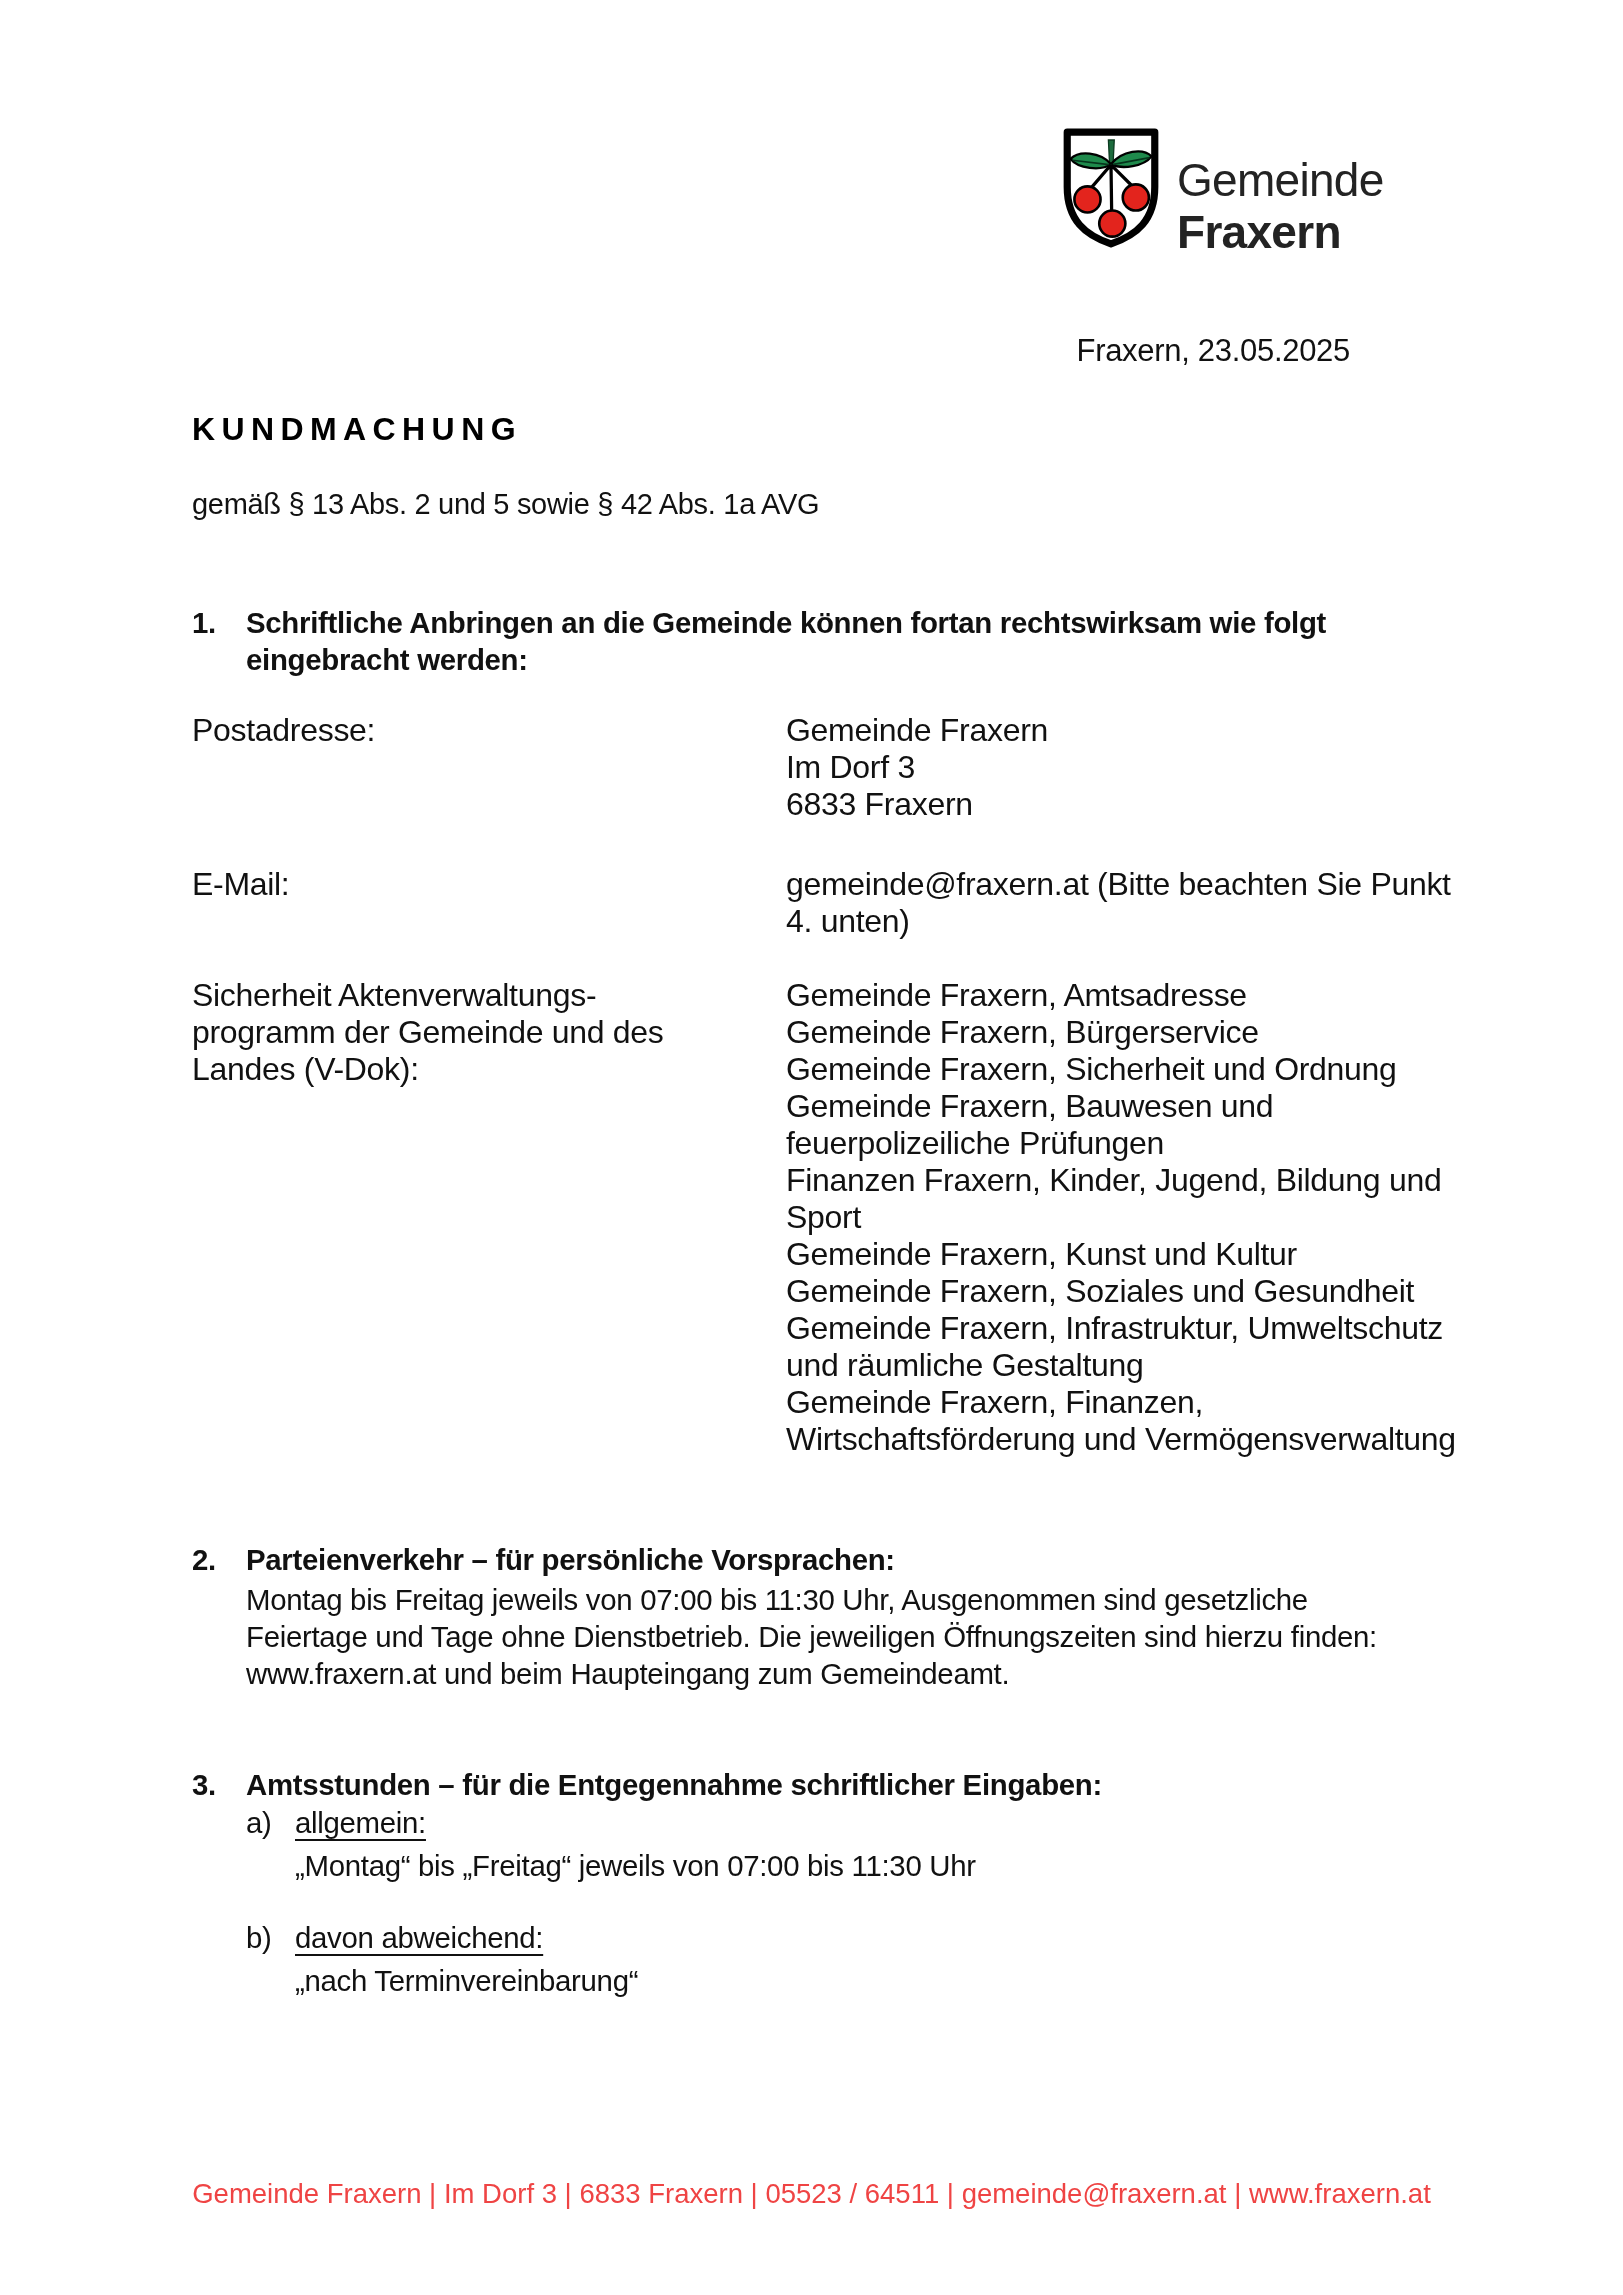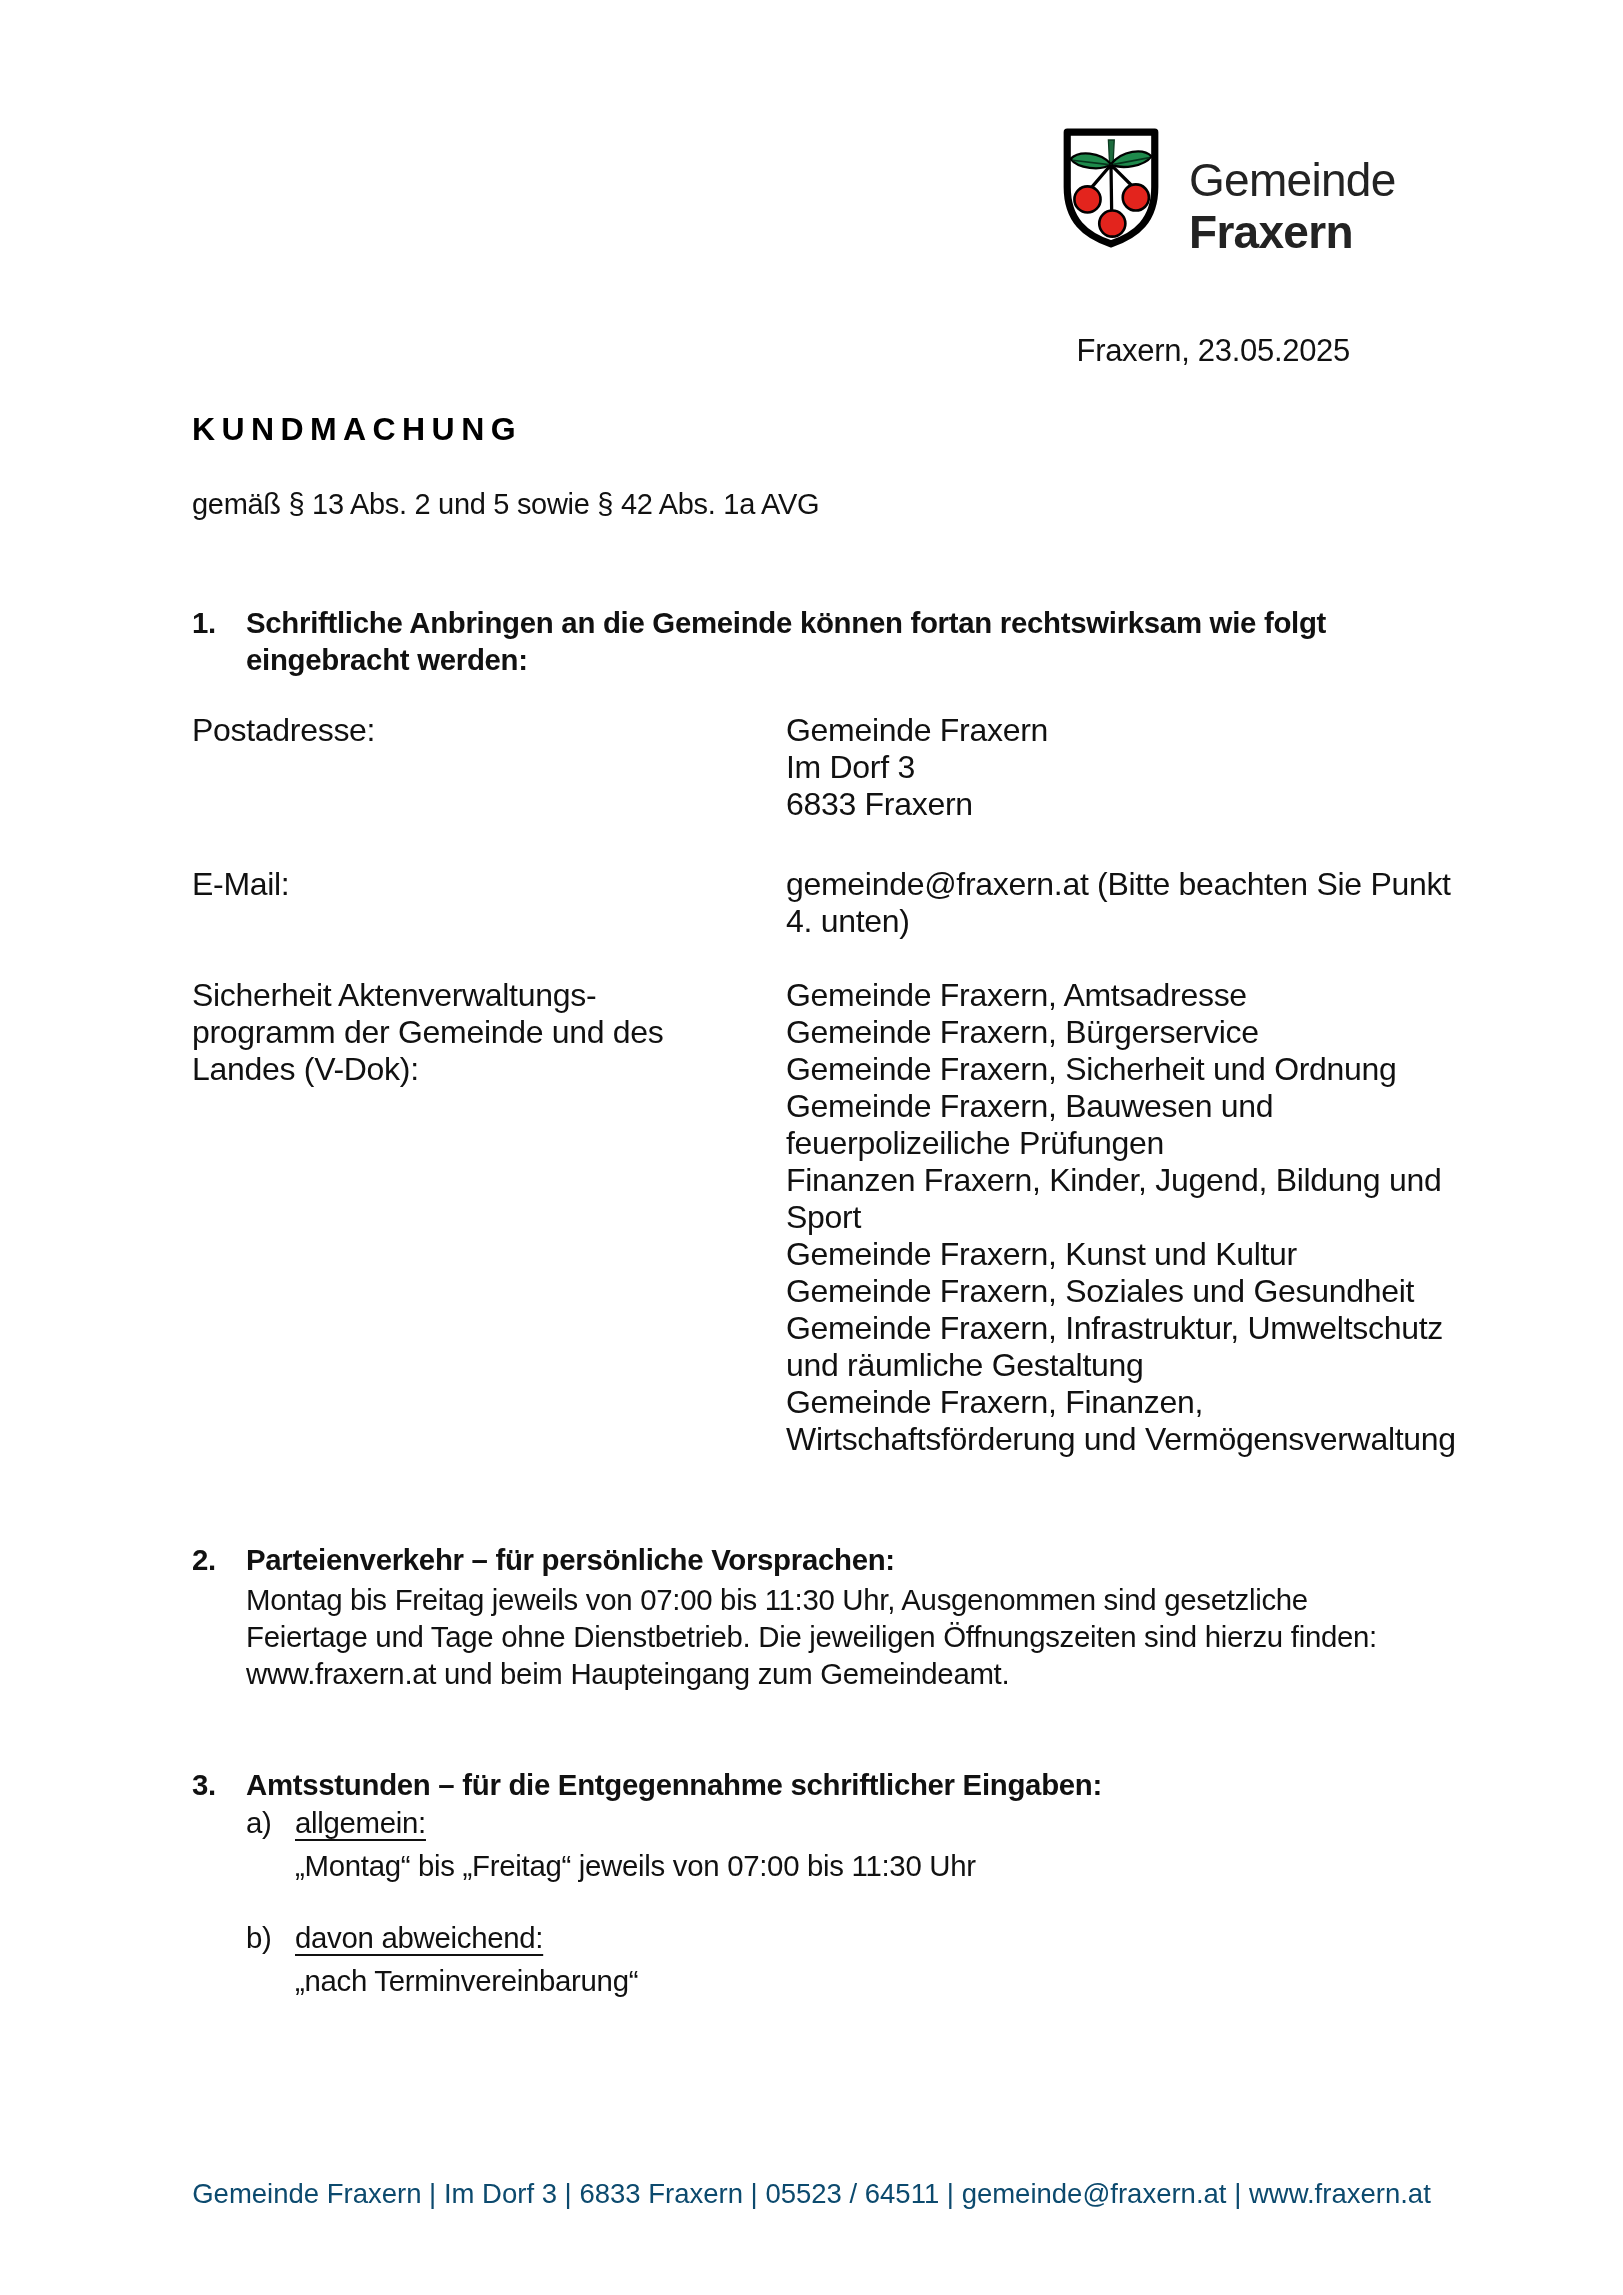--- a/index.html
+++ b/index.html
@@ -9,21 +9,21 @@
     background:#ffffff;
     overflow:hidden;
     font-family:"Liberation Sans", sans-serif;
     color:#111111;
     letter-spacing:-0.3px;
   }
   .abs{position:absolute;}
   
   .logo{left:1062px;top:128px;display:flex;align-items:flex-start;}
   .crest{width:98px;height:120px;flex:none;}
-  .logo-text{margin-left:29px;padding-top:26px;font-size:46px;line-height:52px;color:#232323;letter-spacing:-0.7px;}
+  .logo-text{margin-left:17px;padding-top:26px;font-size:46px;line-height:52px;color:#232323;letter-spacing:-0.7px;}
   .logo-line2{font-weight:700;}
   
   .date{left:192px;top:332px;width:1158px;text-align:right;font-size:31px;line-height:37px;}
   
   .title{left:192px;top:402px;font-size:32px;line-height:55px;font-weight:700;letter-spacing:0.2em;color:#000;}
   .subtitle{left:192px;top:486px;font-size:29px;line-height:37px;}
   
   .sec{left:192px;font-size:29.4px;line-height:37px;}
   .sec-head{display:flex;font-weight:700;}
   .num{width:54px;flex:none;}
@@ -32,21 +32,21 @@
   .row{left:192px;display:flex;font-size:32px;line-height:37px;}
   .row .label{width:594px;flex:none;}
   .row .value{width:720px;}
   
   .sub{display:flex;margin-top:1.3px;}
   .marker{width:49px;flex:none;}
   .u{text-decoration:underline;text-decoration-thickness:2px;text-underline-offset:5.9px;}
   .sub-body{margin-top:6px;text-align:center;}
   .gap-b{margin-top:35px;}
   
-  .footer{left:0;top:2177px;width:1623px;text-align:center;font-size:27.5px;line-height:33px;color:#0c4a6e;letter-spacing:0;}
+  .footer{left:0;top:2177px;width:1623px;text-align:center;font-size:27.5px;line-height:33px;color:#ef4444;letter-spacing:0;}
 </style>
 </head>
 <body>
 
 <div class="page">
 
   <div class="abs logo">
     <svg class="crest" viewBox="0 0 150 183" aria-hidden="true">
       <path d="M8,6 H142 V90 C142,141 114,164 75,177 C36,164 8,141 8,90 Z" fill="#ffffff" stroke="#000000" stroke-width="11" stroke-linejoin="round"></path>
       <path d="M71,18 h9 l-2,40 h-5 Z" fill="#1c6b3d" stroke="#0c3a20" stroke-width="2"></path>

